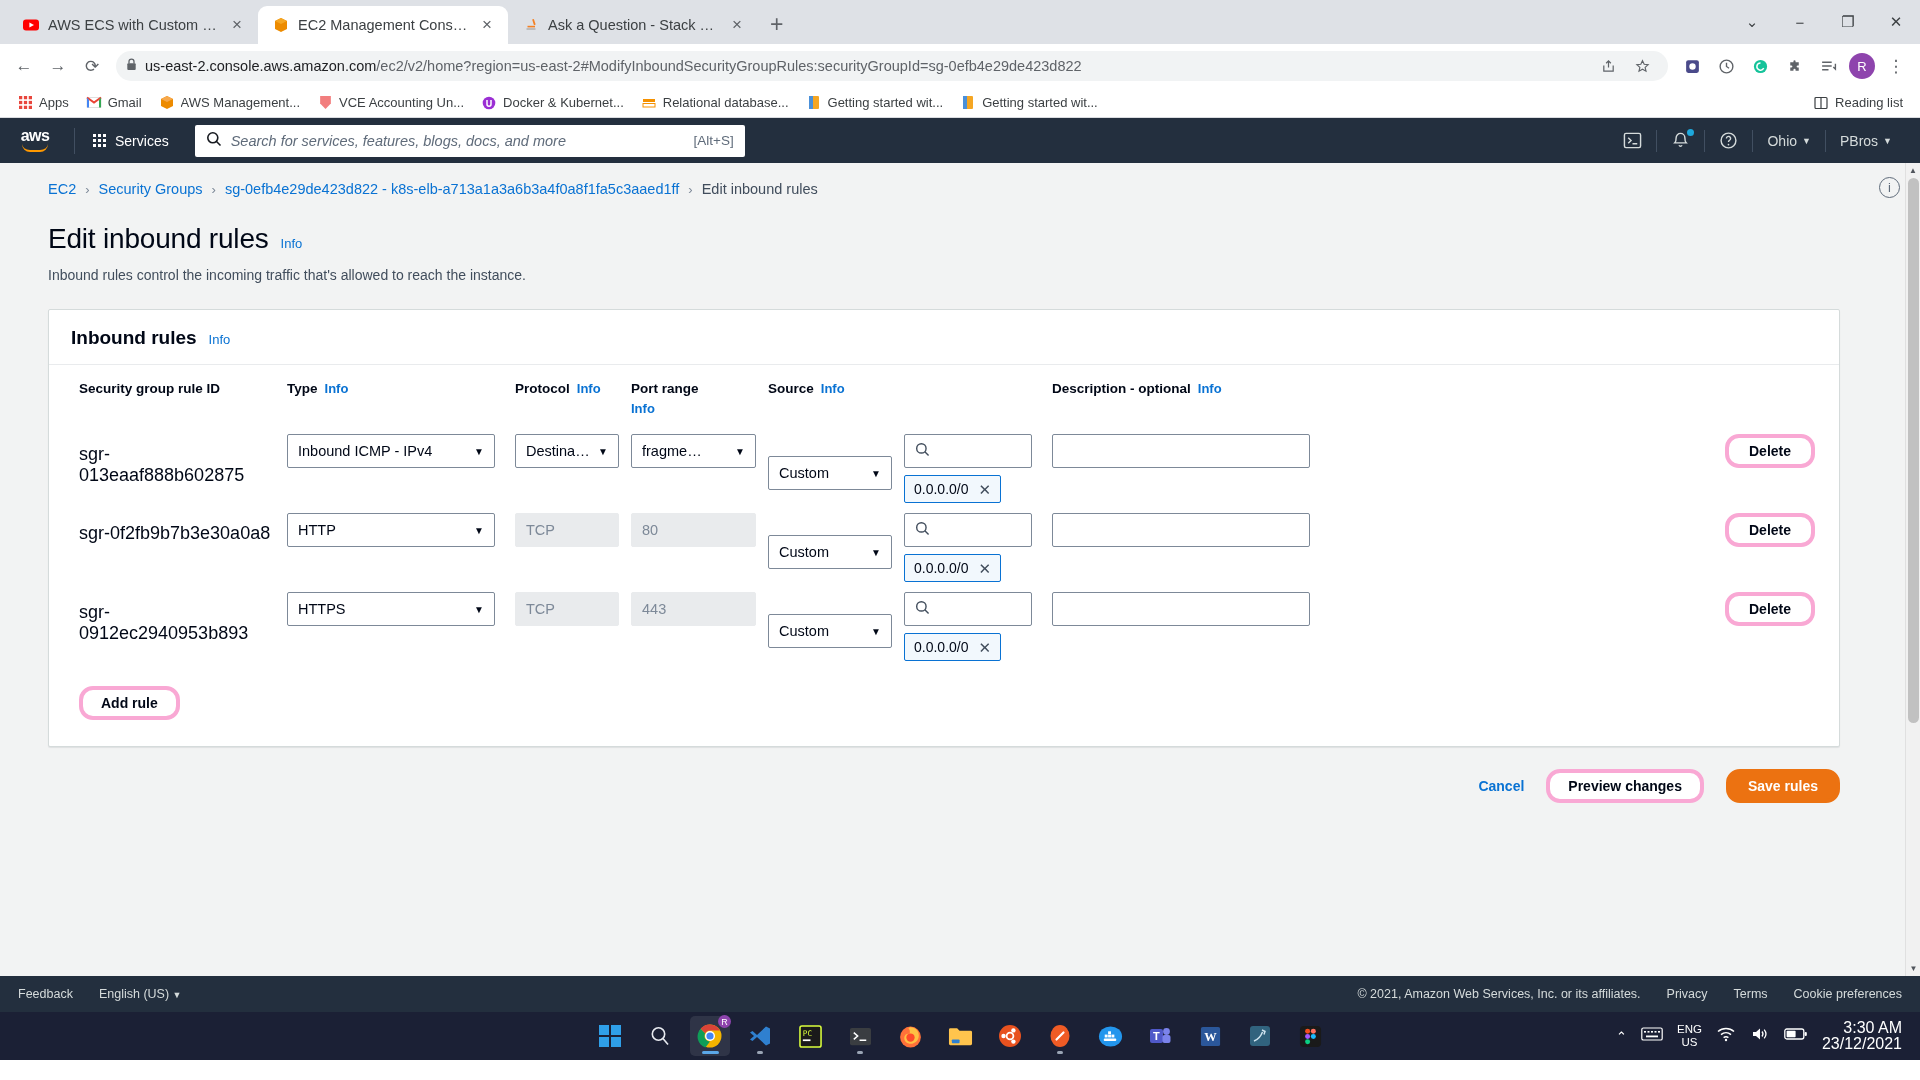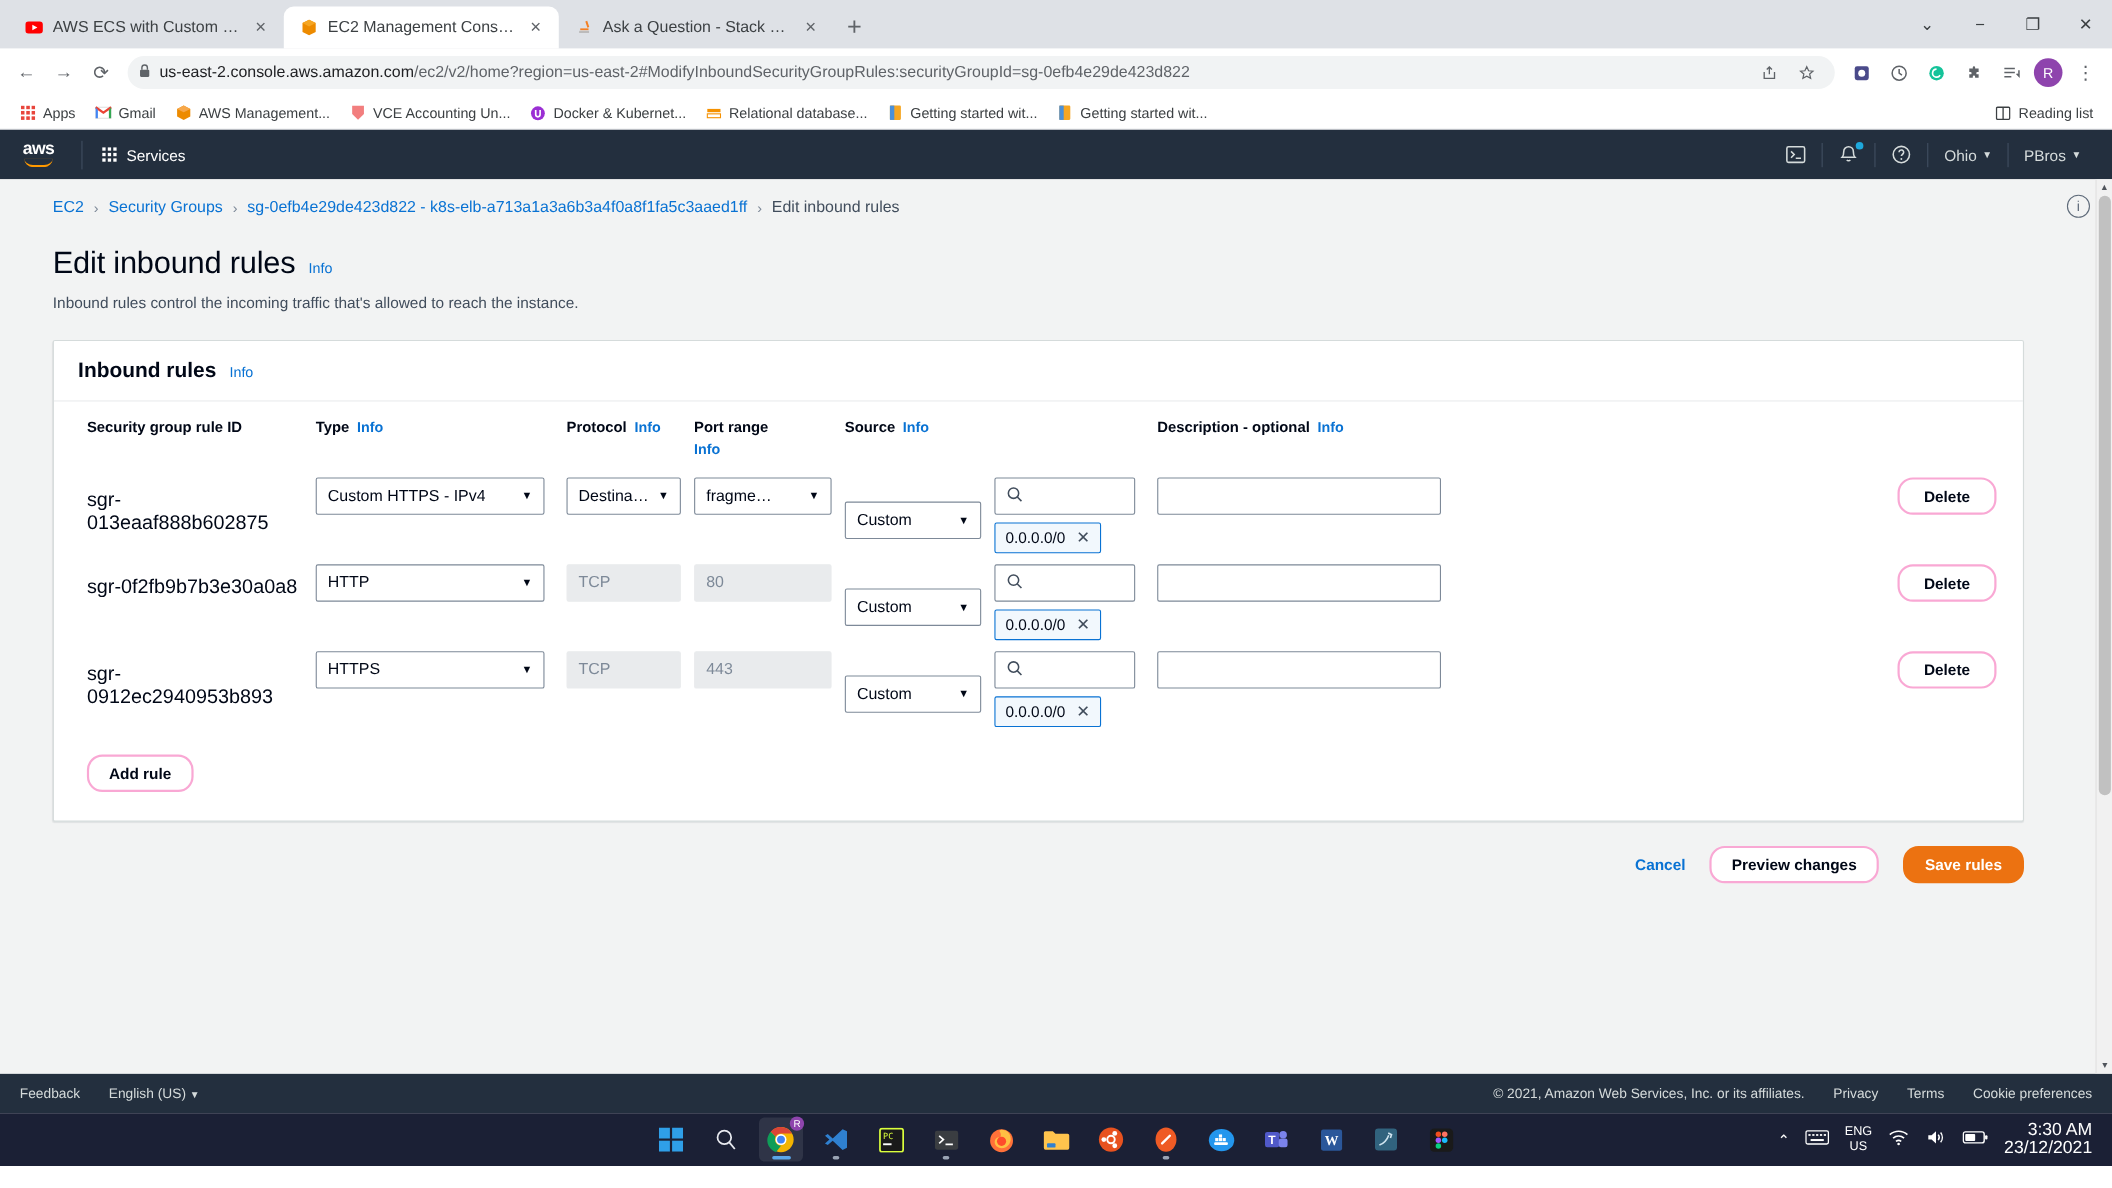--- a/index.html
+++ b/index.html
@@ -158,21 +158,21 @@
   .w-desc { width: 258px; }
 
   .chip {
     display: inline-flex; align-items: center; gap: 10px;
     background: #f2f8fd; border: 1px solid #0972d3; border-radius: 2px;
     padding: 5px 9px; font-size: 14px; color: #000716; margin-top: 7px;
   }
   .chip-x { font-size: 15px; color: #414d5c; cursor: pointer; line-height: 1; }
 
   .btn {
-    height: 34px; border: 2px solid #f9a8d4; border-radius: 14px;
+    height: 34px; border: 4px solid #f9a8d4; border-radius: 14px;
     background: #fff; color: #000716; font-size: 14px; font-weight: bold;
     display: inline-flex; align-items: center; justify-content: center;
     padding: 0 18px; cursor: pointer; font-family: "Liberation Sans", sans-serif;
   }
   .btn-delete { width: 90px; }
   .add-rule-wrap { padding: 20px 30px 26px 30px; }
 
   .footer-actions {
     display: flex; align-items: center; justify-content: flex-end;
     gap: 22px; margin-top: 22px; margin-right: 52px; padding-bottom: 20px;
@@ -436,20 +436,30 @@
         <i></i>
         <i></i>
         <i></i>
         <i></i>
         <i></i>
         <i></i>
         <i></i>
         <i></i>
       </span>
     <span>Services</span>
+  </div>
+  <div class="aws-search">
+    <span class="magnifier">
+      <svg width="16" height="16" viewBox="0 0 16 16">
+          <circle cx="6.8" cy="6.8" r="5" stroke="#16191f" stroke-width="1.6" fill="none"></circle>
+          <path d="M10.5 10.5L14.5 14.5" stroke="#16191f" stroke-width="1.6"></path>
+        </svg>
+    </span>
+    <input type="text" placeholder="Search for services, features, blogs, docs, and more" style="">
+    <span class="alt-s">[Alt+S]</span>
   </div>
   <div class="aws-nav-right">
     <div class="nav-r-item">
       <svg width="19" height="19" viewBox="0 0 20 20">
           <rect x="1.5" y="2.5" width="17" height="15" rx="1.6" stroke="#d5dbdb" stroke-width="1.5" fill="none"></rect>
           <path d="M5.5 7l3 3-3 3M10 13.5h5" stroke="#d5dbdb" stroke-width="1.5" fill="none"></path>
         </svg>
     </div>
     <div class="nav-sep"></div>
     <div class="nav-r-item">
@@ -544,21 +554,21 @@
           </tr>
         </thead>
         <tbody>
 
           <tr>
             <td>
               <span class="rule-id">sgr-013eaaf888b602875</span>
             </td>
             <td>
               <div class="select w-type">
-                <span class="val">Custom HTTPS - IPv4</span>
+                <span class="val">Inbound ICMP - IPv4</span>
                 <span class="caret">▼</span>
               </div>
             </td>
             <td>
               <div class="select w-proto">
                 <span class="val">Destina…</span>
                 <span class="caret">▼</span>
               </div>
             </td>
             <td>

